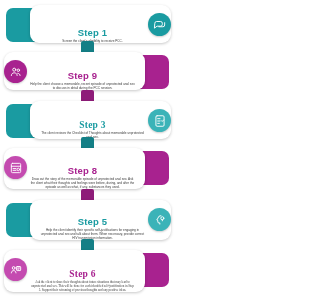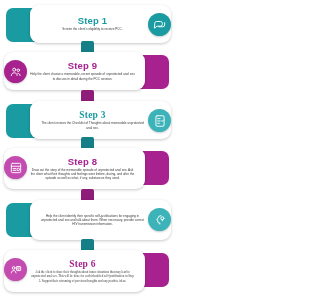--- a/index.html
+++ b/index.html
@@ -18,21 +18,21 @@
   .slab-right{right:6px;width:52px;height:34px;top:8px;}
 
   
   .connector{position:absolute;width:13px;height:16px;border-radius:2px;}
 
   
   .card{
     position:absolute;top:5px;height:38px;
     background:#ffffff;border-radius:9px;
     box-shadow:0 1px 3px rgba(0,0,0,0.22);
-    display:flex;align-items:center;
+    display:flex;align-items:flex-end;
     box-sizing:border-box;
   }
   .card-right{left:30px;right:4px;padding:0 24px 0 8px;}
   .card-left{left:4px;right:30px;padding:0 8px 0 24px;}
 
   .card-body{flex:1;text-align:center;}
   .title{
     font-size:9.5px;font-weight:bold;line-height:10px;
     margin:0 0 1px 0;letter-spacing:0.2px;
   }
@@ -126,20 +126,21 @@
         <circle cx="16" cy="14.5" r="2.2"></circle>
       </svg>
     </div>
     <div class="connector" style="background:#8e1c79;left:81px;top:46px;"></div>
   </div>
 
   <div class="step" style="height:50px;">
     <div class="slab slab-left" style="background:#1a9ba1;"></div>
     <div class="card card-right" style="height:40px;">
       <div class="card-body">
+        <p class="title" style="color:#1a9ba1;">Step 5</p>
         <p class="desc">Help the client identify their specific self-justifications for engaging in unprotected anal sex and talk about them. When necessary, provide correct HIV transmission information.</p>
       </div>
     </div>
     <div class="icon-badge icon-right" style="background:#3bb3b8;">
       <svg viewBox="0 0 24 24" fill="none" stroke="#ffffff" stroke-width="1.6" stroke-linecap="round" stroke-linejoin="round">
         <path d="M13.5 4.5a5 5 0 0 0-5 4.2L6.5 12l1.8.8v2.4a1.8 1.8 0 0 0 1.8 1.8h1.6v2"></path>
         <circle cx="16" cy="9" r="2.6"></circle>
         <path d="M16 11.6v1.8"></path>
       </svg>
     </div>

